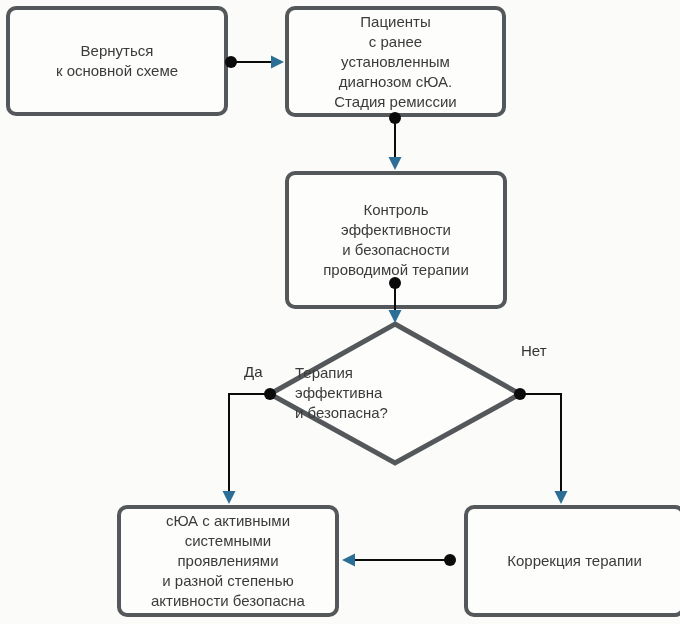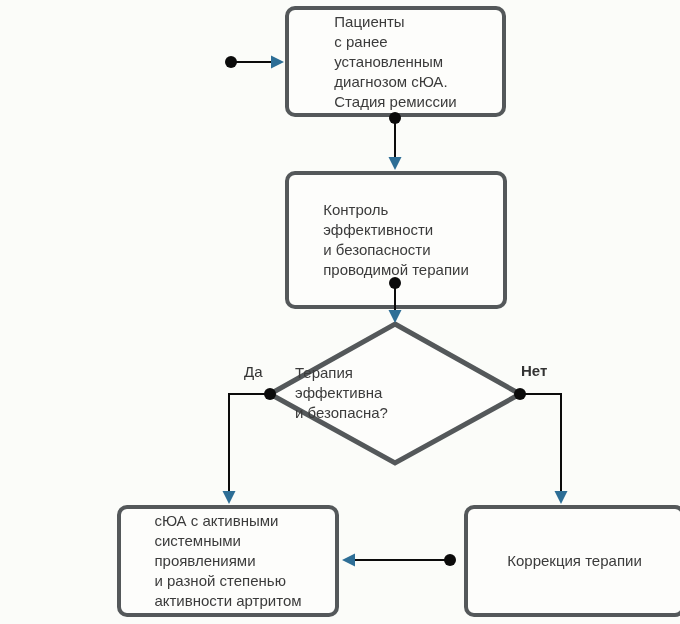--- a/index.html
+++ b/index.html
@@ -24,21 +24,21 @@
   .node {
     position: absolute;
     z-index: 1;
     box-sizing: border-box;
     background: #fdfdfb;
     border: 4px solid #54585a;
     border-radius: 10px;
     display: flex;
     align-items: center;
     justify-content: center;
-    text-align: left;
+    text-align: center;
     color: #3b3b3b;
     font-size: 15px;
     line-height: 20px;
     white-space: pre-line;
   }
   .node-return      { left: 6px;   top: 6px;   width: 222px; height: 110px; }
   .node-patients    { left: 285px; top: 6px;   width: 221px; height: 111px; }
   .node-monitoring  { left: 285px; top: 171px; width: 222px; height: 138px; }
   .node-active-sjia { left: 117px; top: 505px; width: 222px; height: 112px; }
   .node-correction  { left: 464px; top: 505px; width: 221px; height: 112px; }
@@ -55,21 +55,21 @@
     white-space: pre-line;
   }
   .branch-label {
     position: absolute;
     z-index: 3;
     color: #333333;
     font-size: 15px;
     line-height: 18px;
   }
   .branch-label-yes { left: 244px; top: 363px; text-align: center; }
-  .branch-label-no  { left: 521px; top: 362px; font-weight: bold; }
+  .branch-label-no  { left: 521px; top: 342px; }
 </style>
 </head>
 <body>
 
 <div class="stage">
 
   <svg class="edges-svg" width="680" height="624" viewBox="0 0 680 624">
 
     <polygon points="395,324 520,394 395,463 270,394" fill="#fdfdfb" stroke="#54585a" stroke-width="5"></polygon>
 
@@ -91,37 +91,39 @@
 
     <polyline points="520,394 561,394 561,494" fill="none" stroke="#0b0b0b" stroke-width="2"></polyline>
     <polygon points="554.5,491 567.5,491 561,504" fill="#2d6e96"></polygon>
     <circle cx="520" cy="394" r="6" fill="#0b0b0b"></circle>
 
     <line x1="450" y1="560" x2="352" y2="560" stroke="#0b0b0b" stroke-width="2"></line>
     <polygon points="355,553.5 355,566.5 342,560" fill="#2d6e96"></polygon>
     <circle cx="450" cy="560" r="6" fill="#0b0b0b"></circle>
   </svg>
 
+  <div class="node node-return">Вернуться
+к основной схеме</div>
 
   <div class="node node-patients">Пациенты
 с ранее
 установленным
 диагнозом сЮА.
 Стадия ремиссии</div>
 
   <div class="node node-monitoring">Контроль
 эффективности
 и безопасности
 проводимой терапии</div>
 
   <div class="node node-active-sjia">сЮА с активными
 системными
 проявлениями
 и разной степенью
-активности артритом</div>
+активности безопасна</div>
 
   <div class="node node-correction">Коррекция терапии</div>
 
   <div class="decision-text">Терапия
 эффективна
 и безопасна?</div>
 
   <div class="branch-label branch-label-yes">Да</div>
 
   <div class="branch-label branch-label-no">Нет</div>

